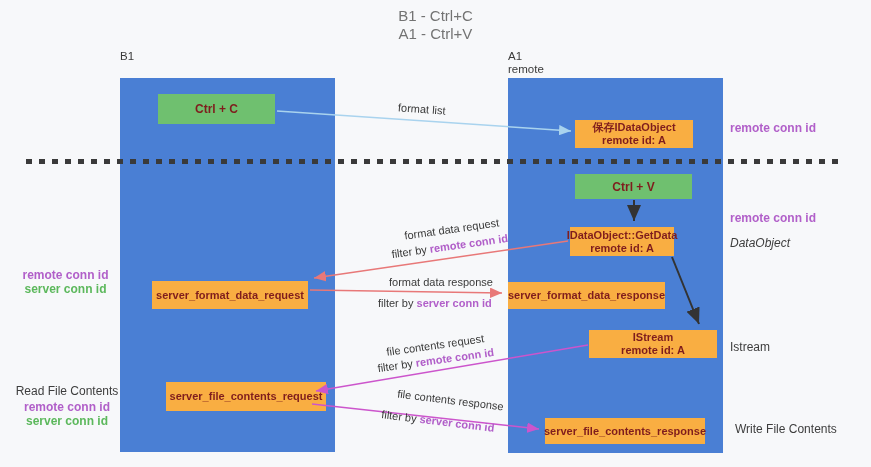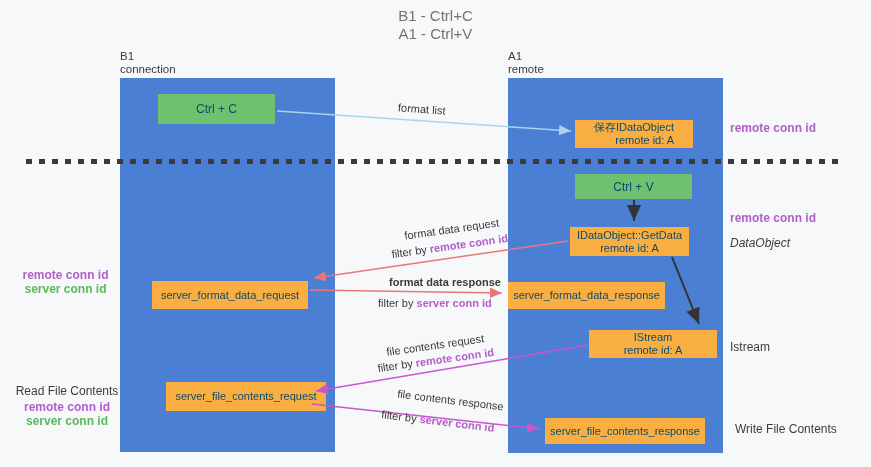--- a/index.html
+++ b/index.html
@@ -9,21 +9,21 @@
     font-family:"Liberation Sans","DejaVu Sans",sans-serif;
     color:#3d3d3d;
   }
   .abs{position:absolute;}
   .title{left:0;top:7px;width:871px;text-align:center;font-size:15px;line-height:18px;color:#737373;}
   .lane-header{top:50px;font-size:11.5px;line-height:13px;color:#3a3a3a;}
   .lane{background:#4a7fd4;}
   .dashed{left:26px;top:159px;width:812px;height:5px;
     background:repeating-linear-gradient(90deg,#3a3a3a 0 6px,transparent 6px 13px);}
   .box{display:flex;align-items:center;justify-content:center;text-align:center;
-    color:#0c4a6e;white-space:nowrap;}
+    color:#7f1d1d;white-space:nowrap;font-weight:bold;}
   .box.green{background:#6fc06f;font-size:12px;}
   .box.orange{background:#f9ae42;font-size:11px;line-height:13px;}
   .box .two{display:block;}
   .edge-label{font-size:11px;white-space:nowrap;color:#3a3a3a;transform-origin:center;}
   .purple{color:#b15fc9;font-weight:bold;}
   .greentxt{color:#5cb85c;font-weight:bold;}
   .side-label{font-size:12px;white-space:nowrap;}
   .side-stack{text-align:center;font-size:12px;line-height:12px;}
   .side-stack .row{margin-top:2px;}
   svg.overlay{left:0;top:0;pointer-events:none;}
@@ -33,48 +33,47 @@
 
 <div id="canvas">
 
   <div class="abs title">
     <div>B1 - Ctrl+C</div>
     <div>A1 - Ctrl+V</div>
   </div>
 
   <div class="abs lane-header" style="left:120px;width:215px;">
     <div>B1</div>
-    <div>connection</div>
   </div>
   <div class="abs lane-header" style="left:508px;width:215px;">
     <div>A1</div>
     <div>remote</div>
   </div>
 
   <div class="abs lane" style="left:120px;top:78px;width:215px;height:374px;"></div>
   <div class="abs lane" style="left:508px;top:78px;width:215px;height:375px;"></div>
 
   <div class="abs dashed"></div>
 
   <div class="abs box green" style="left:158px;top:94px;width:117px;height:30px;">
     <span>Ctrl + C</span>
   </div>
 
-  <div class="abs box orange" style="left:575px;top:120px;width:118px;height:28px;text-align:right;">
+  <div class="abs box orange" style="left:575px;top:120px;width:118px;height:28px;">
     <span>
       <span class="two">保存IDataObject</span>
       <span class="two">remote id: A</span>
     </span>
   </div>
 
   <div class="abs box green" style="left:575px;top:174px;width:117px;height:25px;">
     <span>Ctrl + V</span>
   </div>
 
-  <div class="abs box orange" style="left:570px;top:227px;width:119px;height:29px;">
+  <div class="abs box orange" style="left:570px;top:227px;width:104px;height:29px;">
     <span>
       <span class="two">IDataObject::GetData</span>
       <span class="two">remote id: A</span>
     </span>
   </div>
 
   <div class="abs box orange" style="left:152px;top:267px;width:156px;height:28px;margin-top:14px;">
     <span>server_format_data_request</span>
   </div>
 
@@ -121,21 +120,21 @@
     <line x1="312" y1="404" x2="539" y2="429" stroke="#cc55cc" stroke-width="1.5" marker-end="url(#ah-magenta)"></line>
   </svg>
 
   <div class="abs edge-label" style="left:398px;top:103px;transform:rotate(4deg);">format list</div>
 
   <div class="abs edge-label" style="left:404px;top:223px;transform:rotate(-8deg);">format data request</div>
   <div class="abs edge-label" style="left:391px;top:240px;transform:rotate(-8deg);">
     <span>filter by </span><span class="purple">remote conn id</span>
   </div>
 
-  <div class="abs edge-label" style="left:389px;top:276px;font-weight:bold;">format data response</div>
+  <div class="abs edge-label" style="left:389px;top:276px;">format data response</div>
   <div class="abs edge-label" style="left:378px;top:297px;">
     <span>filter by </span><span class="purple">server conn id</span>
   </div>
 
   <div class="abs edge-label" style="left:386px;top:339px;transform:rotate(-8deg);">file contents request</div>
   <div class="abs edge-label" style="left:377px;top:354px;transform:rotate(-8deg);">
     <span>filter by </span><span class="purple">remote conn id</span>
   </div>
 
   <div class="abs edge-label" style="left:397px;top:394px;transform:rotate(7deg);">file contents response</div>

